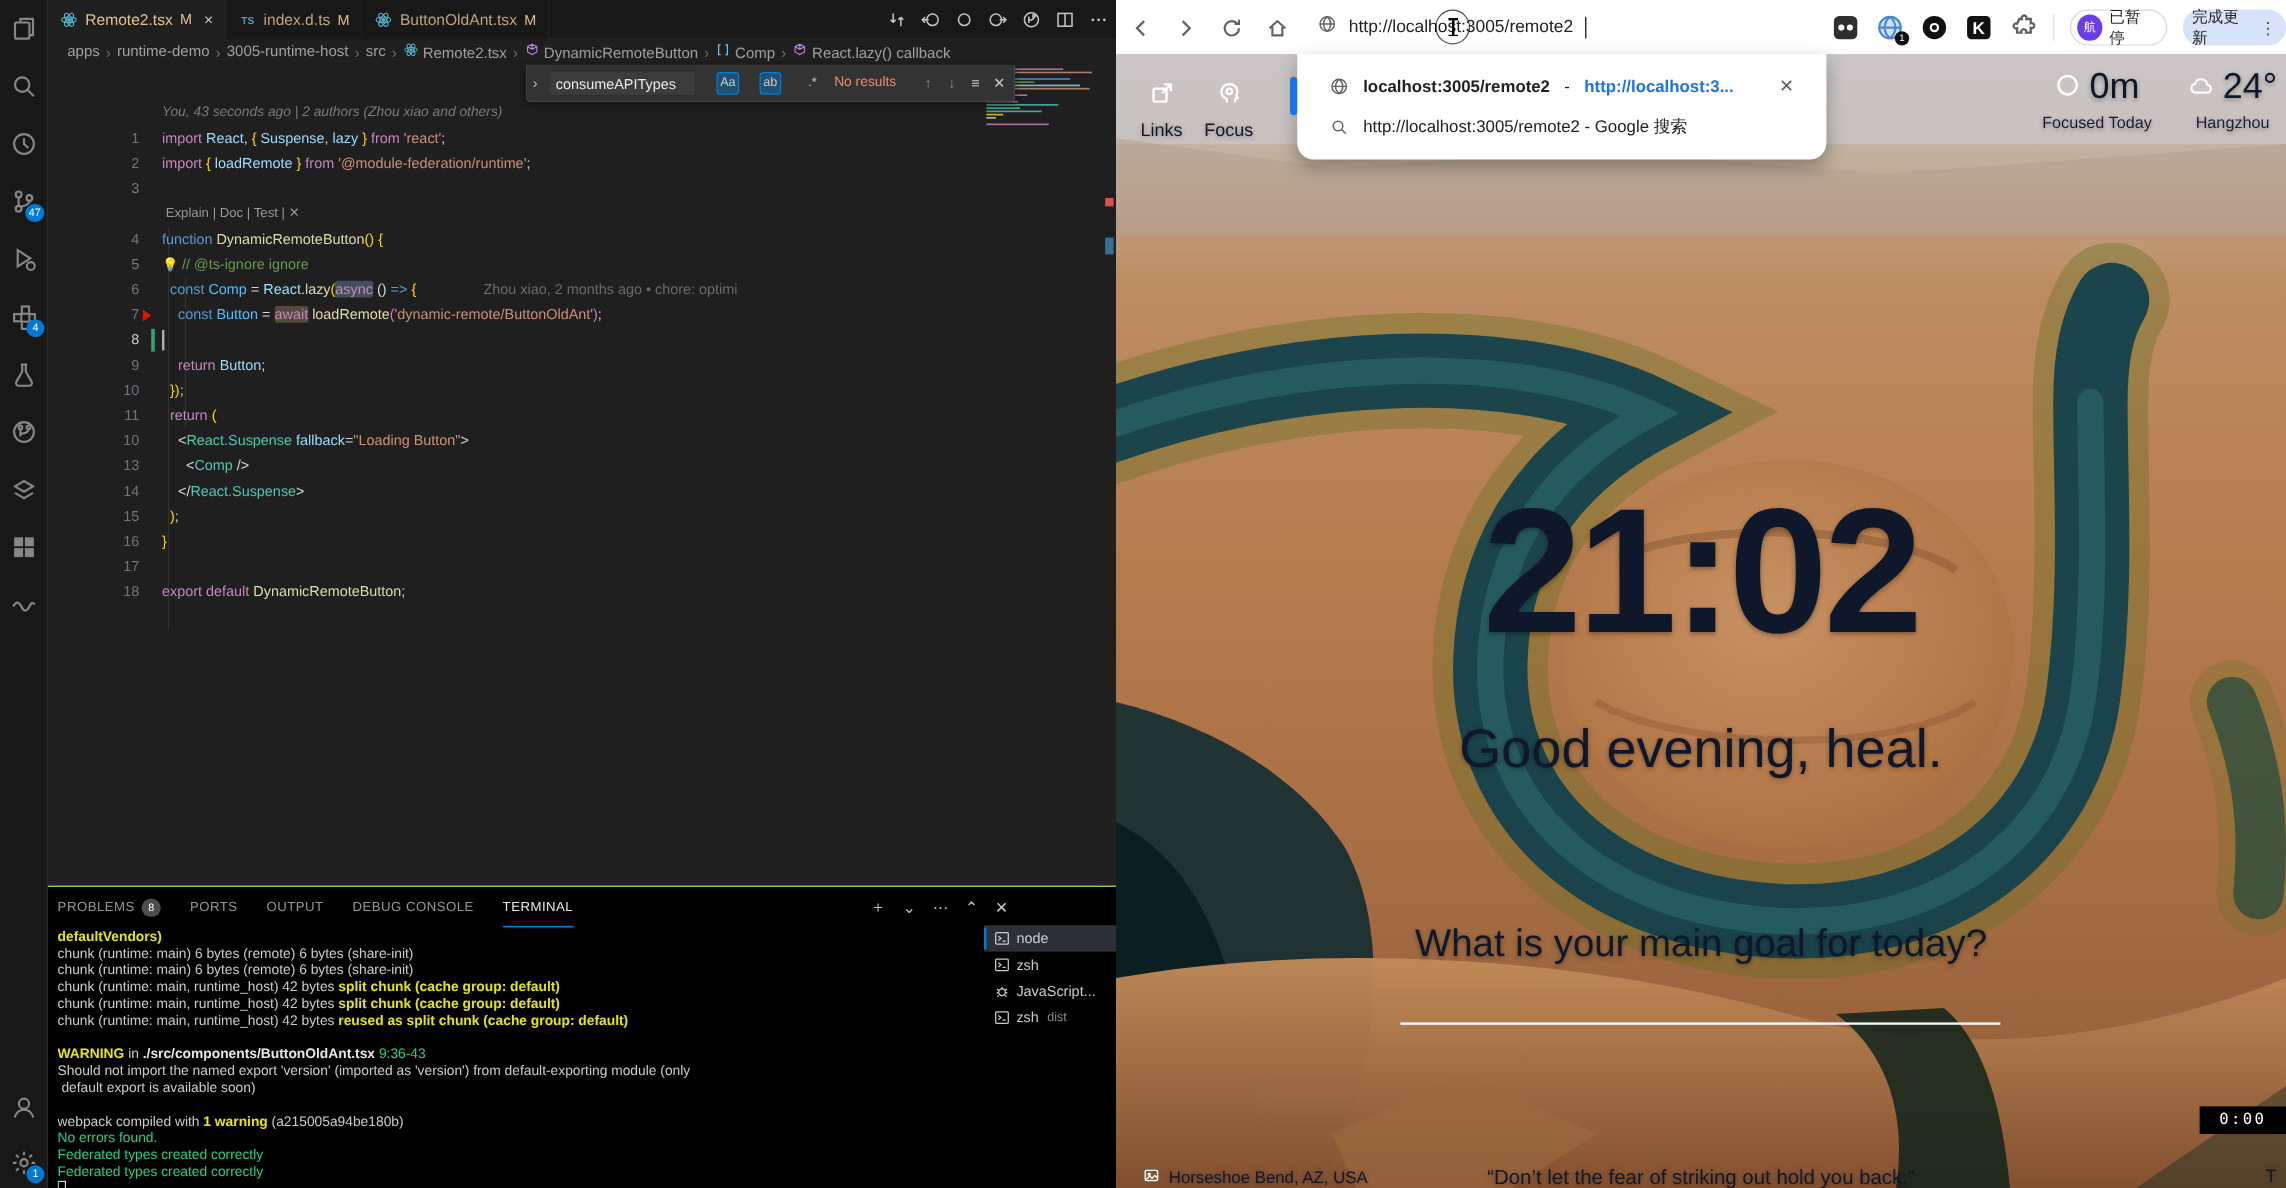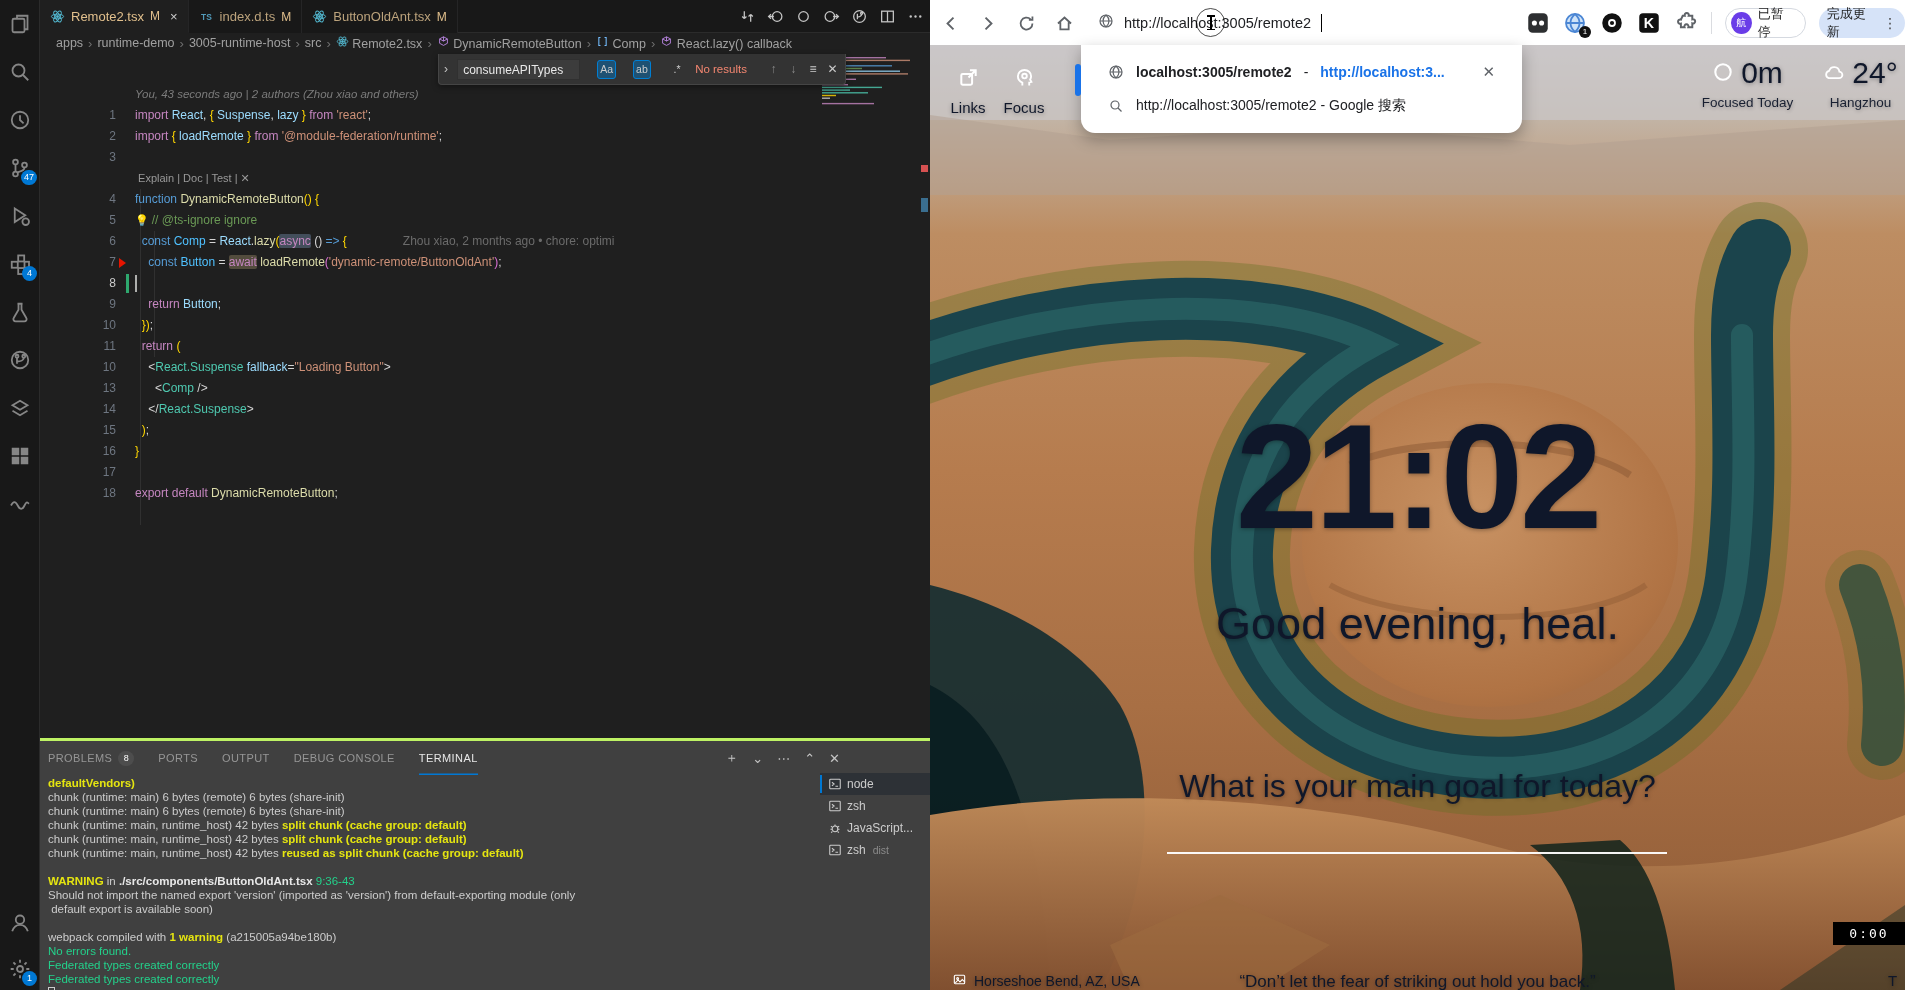--- a/index.html
+++ b/index.html
@@ -42,21 +42,21 @@
   .inline-blame { color:#6b6b6b; font-size:12px; margin-left:56px; }
   .bulb { color:#ffcc00; font-size:11px; margin-right:3px; }
   .gut-changed { position:absolute; left:86px; top:1px; width:3px; height:19px; background:#2ea86e; }
   .gut-red { position:absolute; left:79px; top:6px; width:0; height:0; border-left:7px solid #e51400; border-top:5px solid transparent; border-bottom:5px solid transparent; }
   .caret { position:absolute; left:95px; top:2px; width:1.5px; height:17px; background:#aeafad; }
   .indent-guide { position:absolute; width:1px; background:#303030; }
   #minimap { position:absolute; right:14px; top:55px; width:96px; height:52px; }
   #ruler-red { position:absolute; right:2px; top:165px; width:7px; height:7px; background:#d65151; }
   #ruler-blue { position:absolute; right:2px; top:198px; width:7px; height:14px; background:#3a6e8f; }
   
-  #panel { position:absolute; left:0; top:738px; width:890px; height:252px; background:#404040; border-top:3px solid #bef264; }
+  #panel { position:absolute; left:0; top:738px; width:890px; height:252px; background:#000000; border-top:1px solid #bef264; }
   #panel-tabs { position:absolute; left:8px; top:0; height:34px; display:flex; align-items:center; gap:24px; font-size:11px; letter-spacing:.4px; color:#969696; }
   .ptab { display:flex; align-items:center; gap:6px; height:34px; }
   .ptab.active { color:#e7e7e7; box-shadow:inset 0 -1.5px 0 #0078d4; }
   .pbadge { background:#4d4d4d; color:#fff; border-radius:8px; min-width:16px; height:15px; font-size:9px; line-height:15px; text-align:center; }
   #panel-actions { position:absolute; right:90px; top:0; height:34px; display:flex; align-items:center; gap:14px; color:#c5c5c5; font-size:13px; }
   #term-lines { position:absolute; left:8px; top:35px; width:772px; height:217px; font-size:11.5px; line-height:14px; white-space:pre; overflow:hidden; }
   .tl-d{color:#cccccc}.tl-y{color:#e5e510;font-weight:bold}.tl-g{color:#23d18b}.tl-w{color:#e8e8e8;font-weight:bold}
   .term-cursor { display:inline-block; width:7px; height:12px; border:1px solid #ccc; vertical-align:-2px; }
   #term-list { position:absolute; right:0; top:32px; width:110px; }
   .trow { position:relative; height:22px; display:flex; align-items:center; gap:5px; padding-left:8px; font-size:12px; color:#cccccc; }

